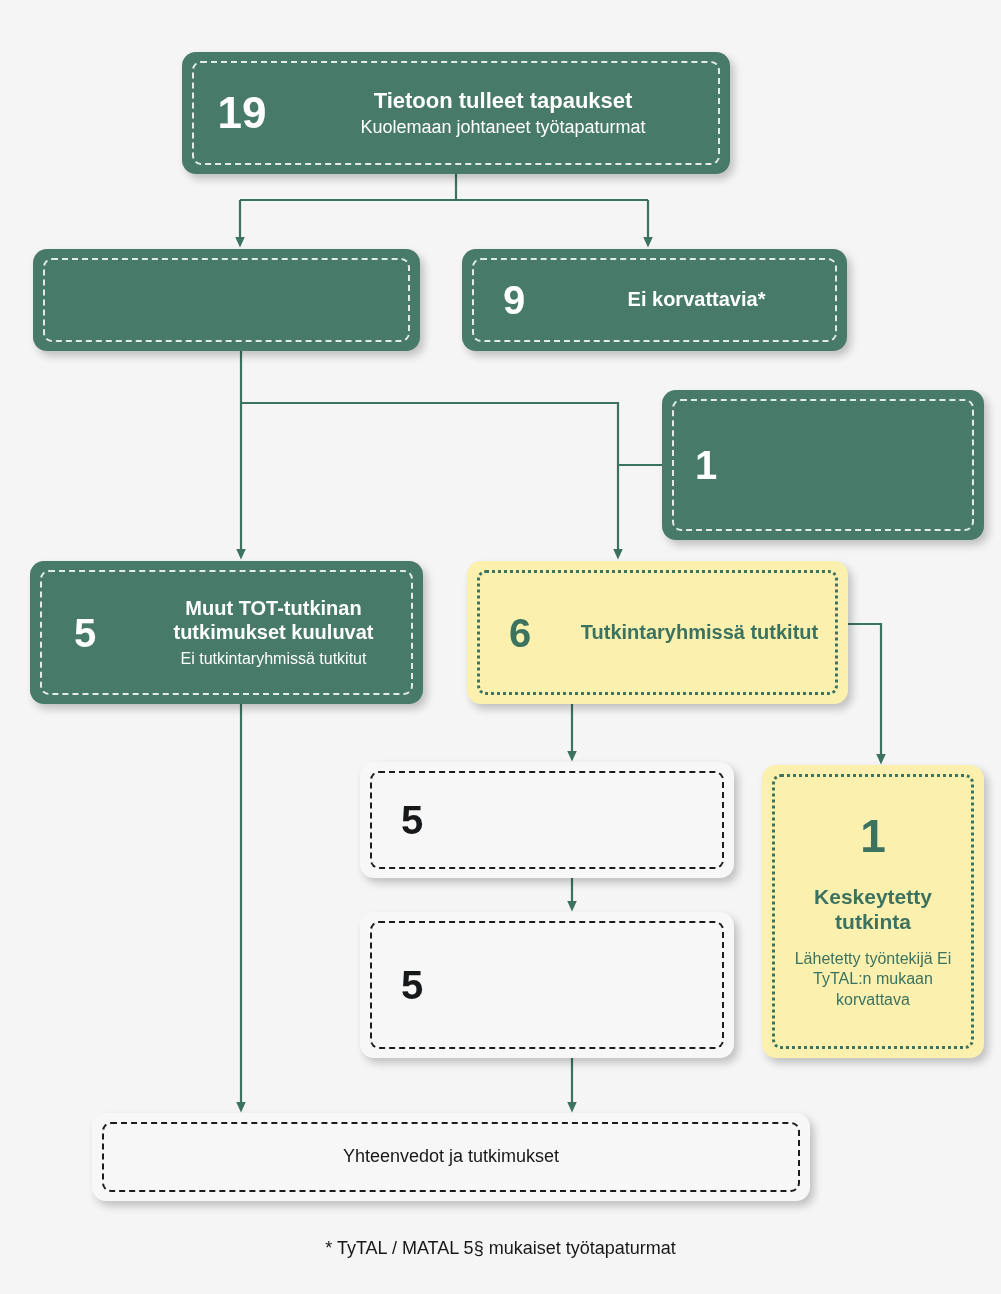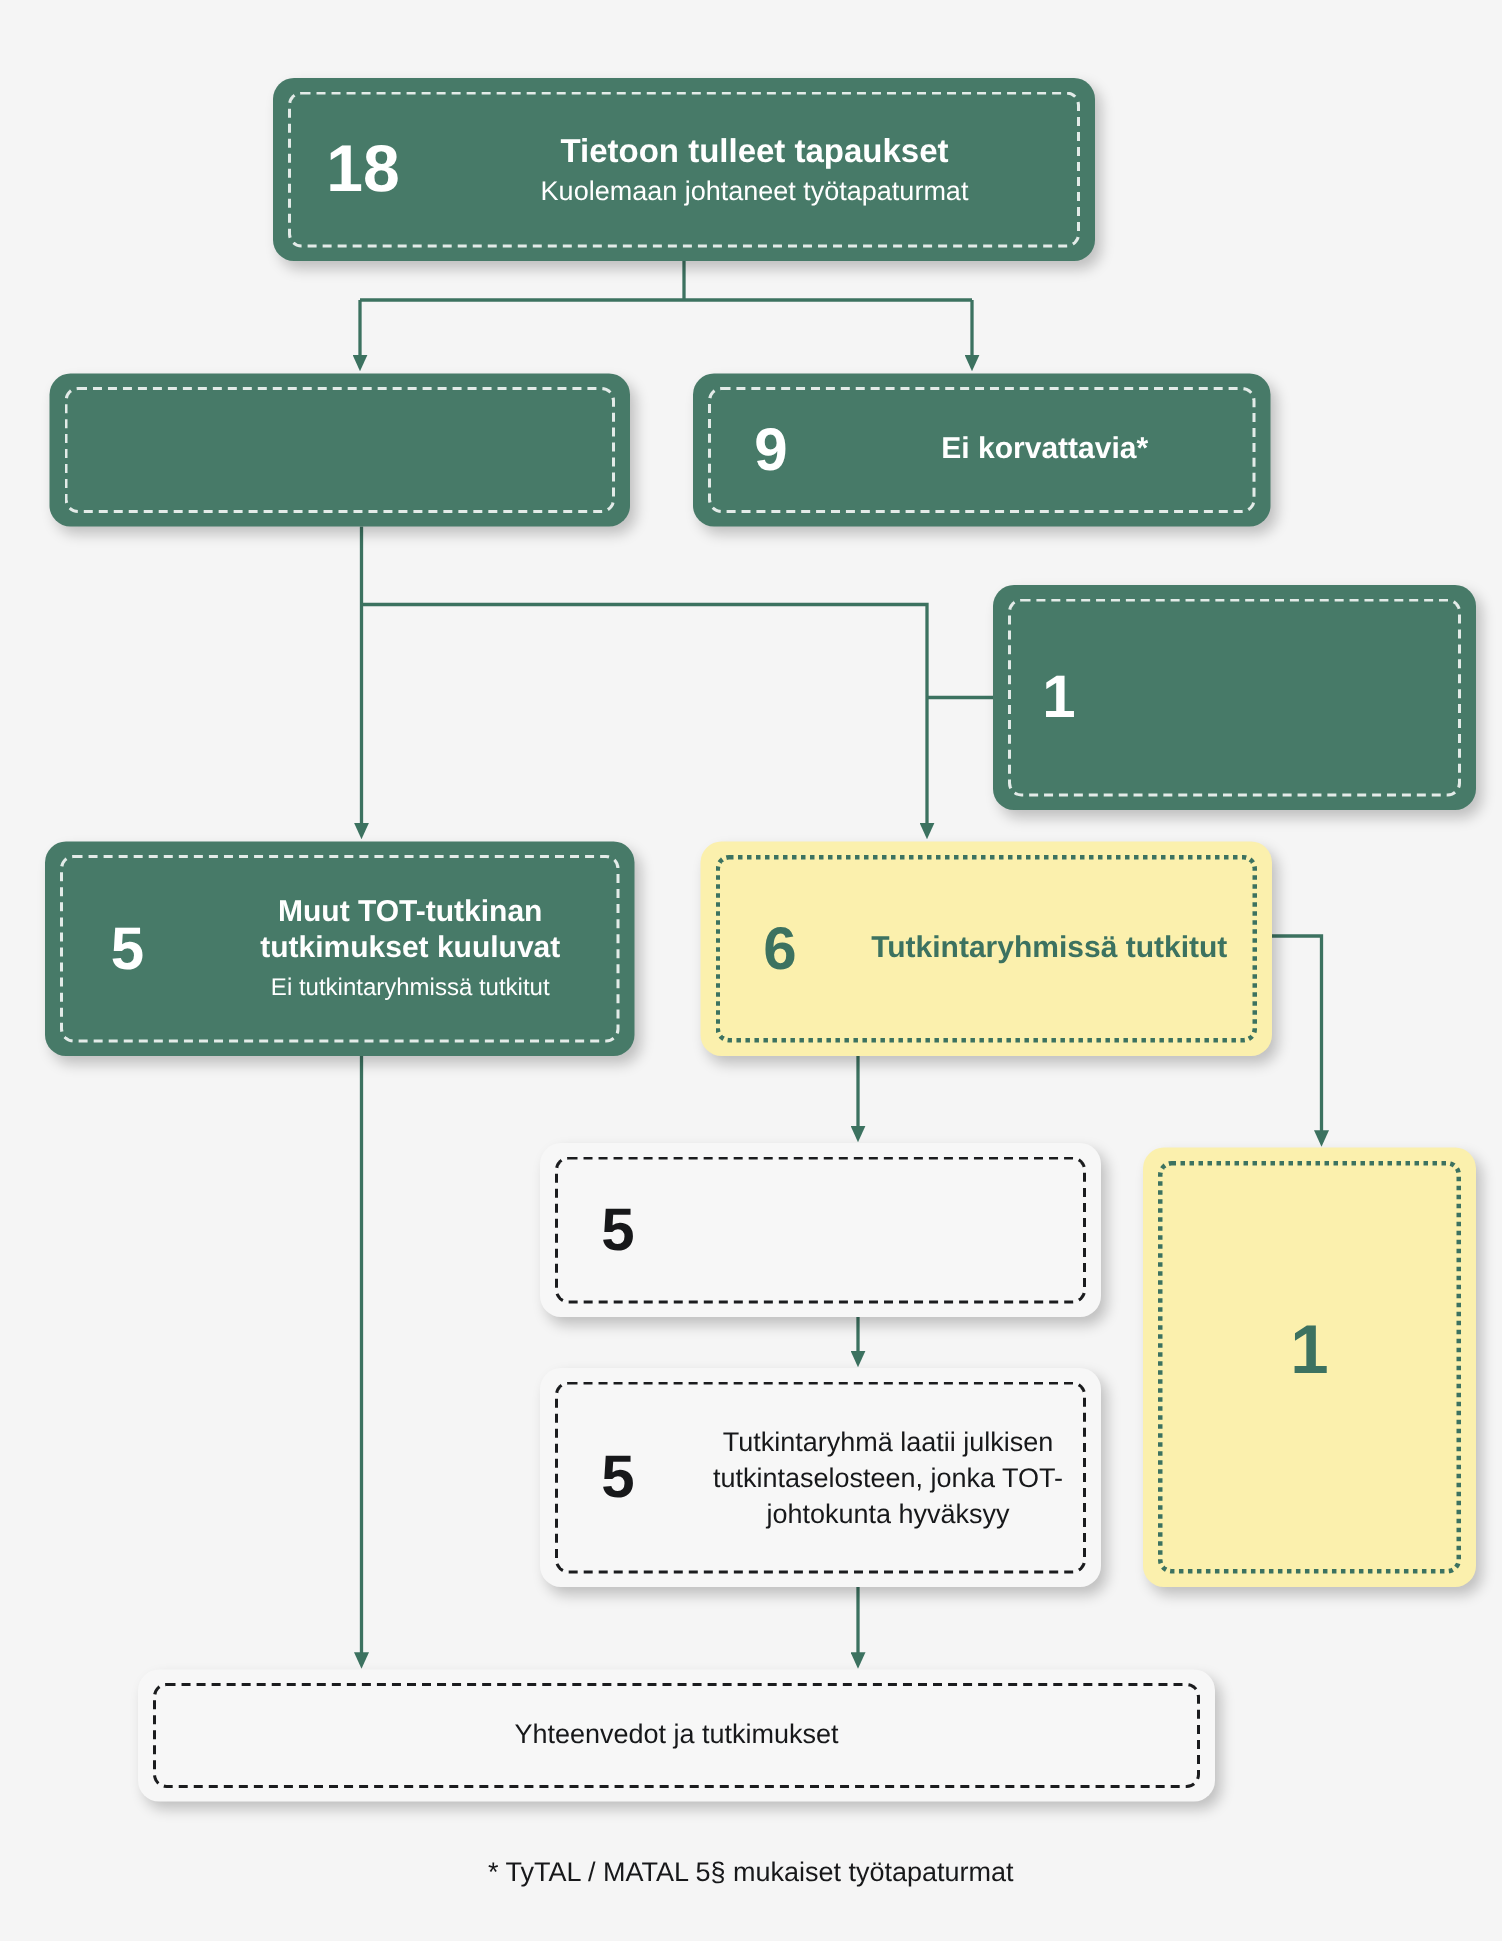--- a/index.html
+++ b/index.html
@@ -198,21 +198,21 @@
     <path d="M572,878 L572,902" stroke="#3c7260" stroke-width="2.2" fill="none" marker-end="url(#arrowhead)"></path>
 
     <path d="M572,1058 L572,1103" stroke="#3c7260" stroke-width="2.2" fill="none" marker-end="url(#arrowhead)"></path>
 
     <path d="M241,704 L241,1103" stroke="#3c7260" stroke-width="2.2" fill="none" marker-end="url(#arrowhead)"></path>
   </svg>
 
   <div class="node green" id="n-top">
     <div class="inner"></div>
     <div class="content">
-      <div class="num">18</div>
+      <div class="num">19</div>
       <div class="labels">
         <div class="title">Tietoon tulleet tapaukset</div>
         <div class="sub">Kuolemaan johtaneet työtapaturmat</div>
       </div>
     </div>
   </div>
 
   <div class="node green" id="n-scope">
     <div class="inner"></div>
   </div>
@@ -259,30 +259,31 @@
     <div class="inner"></div>
     <div class="content">
       <div class="num">5</div>
     </div>
   </div>
 
   <div class="node white" id="n-public">
     <div class="inner"></div>
     <div class="content">
       <div class="num">5</div>
-      <div class="labels">
-        <div class="title">Tutkintaryhmä laatii julkisen tutkintaselosteen, jonka TOT-johtokunta hyväksyy</div>
-      </div>
     </div>
   </div>
 
   <div class="node yellow" id="n-halted">
     <div class="inner"></div>
     <div class="content">
       <div class="num">1</div>
+      <div class="labels">
+        <div class="title">Keskeytetty tutkinta</div>
+        <div class="sub">Lähetetty työntekijä Ei TyTAL:n mukaan korvattava</div>
+      </div>
     </div>
   </div>
 
   <div class="node white" id="n-summary">
     <div class="inner"></div>
     <div class="content">
       <div class="labels">
         <div class="title">Yhteenvedot ja tutkimukset</div>
       </div>
     </div>

